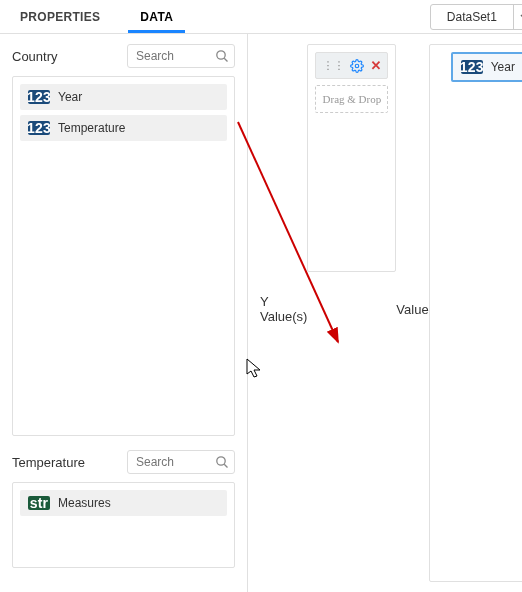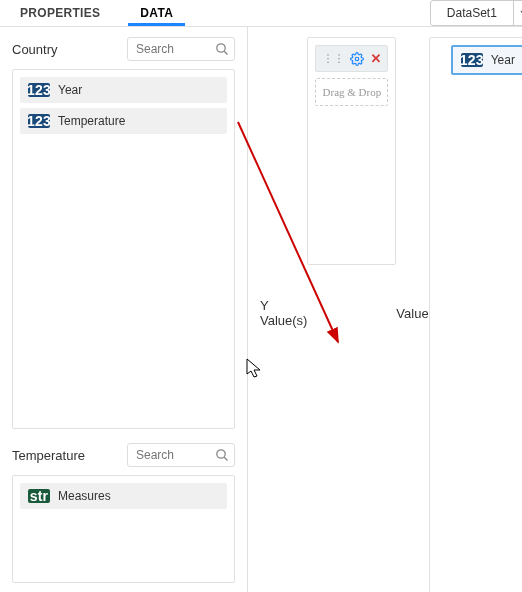--- a/index.html
+++ b/index.html
@@ -28,21 +28,21 @@
     .rightpane { flex: 1; padding: 10px 12px; display: flex; flex-direction: row; }
 
     .section-head { display: flex; align-items: center; margin-bottom: 8px; gap: 6px; }
     .section-label { font-size: 13px; color: #333; flex: 1; }
     .search { position: relative; display: flex; align-items: center; border: 1px solid #ddd; border-radius: 3px; height: 24px; width: 108px; }
     .search input { border: none; outline: none; width: 100%; padding: 0 24px 0 8px; font-size: 12px; color: #0c4a6e; background: transparent; }
     .search .sicon { position: absolute; right: 5px; top: 4px; }
 
     .fields-box { border: 1px solid #e0e0e0; border-radius: 2px; padding: 7px; flex: 0 0 auto; margin-bottom: 14px; }
     .fields-box.t1 { height: 360px; }
-    .fields-box.t2 { height: 108px; }
+    .fields-box.t2 { height: 86px; }
     .field-row { display: flex; align-items: center; gap: 8px; background: #f0f0f0; padding: 6px 8px; margin-bottom: 5px; font-size: 12px; color: #333; cursor: grab; border-radius: 2px; }
     .type-badge { display: inline-flex; align-items: center; justify-content: center; width: 22px; height: 14px; background: #1a4a7a; color: #fff; font-size: 14px; font-weight: 700; border-radius: 2px; letter-spacing: 0.2px; }
     .type-badge.str { background: #1a5a3a; }
 
     .dropzone { border: 1px solid #e0e0e0; border-radius: 2px; padding: 7px; }
     .dz-y { height: 228px; margin-bottom: 14px; }
     .dz-col { flex: 1; min-height: 232px; }
     .chip { display: flex; align-items: center; gap: 6px; background: #edf0f2; padding: 5px 6px; font-size: 12px; color: #333; border-radius: 2px; margin-bottom: 6px; border: 1px solid #e0e0e0; }
     .chip .grip { color: #888; font-size: 11px; }
     .chip .label { flex: 1; }

